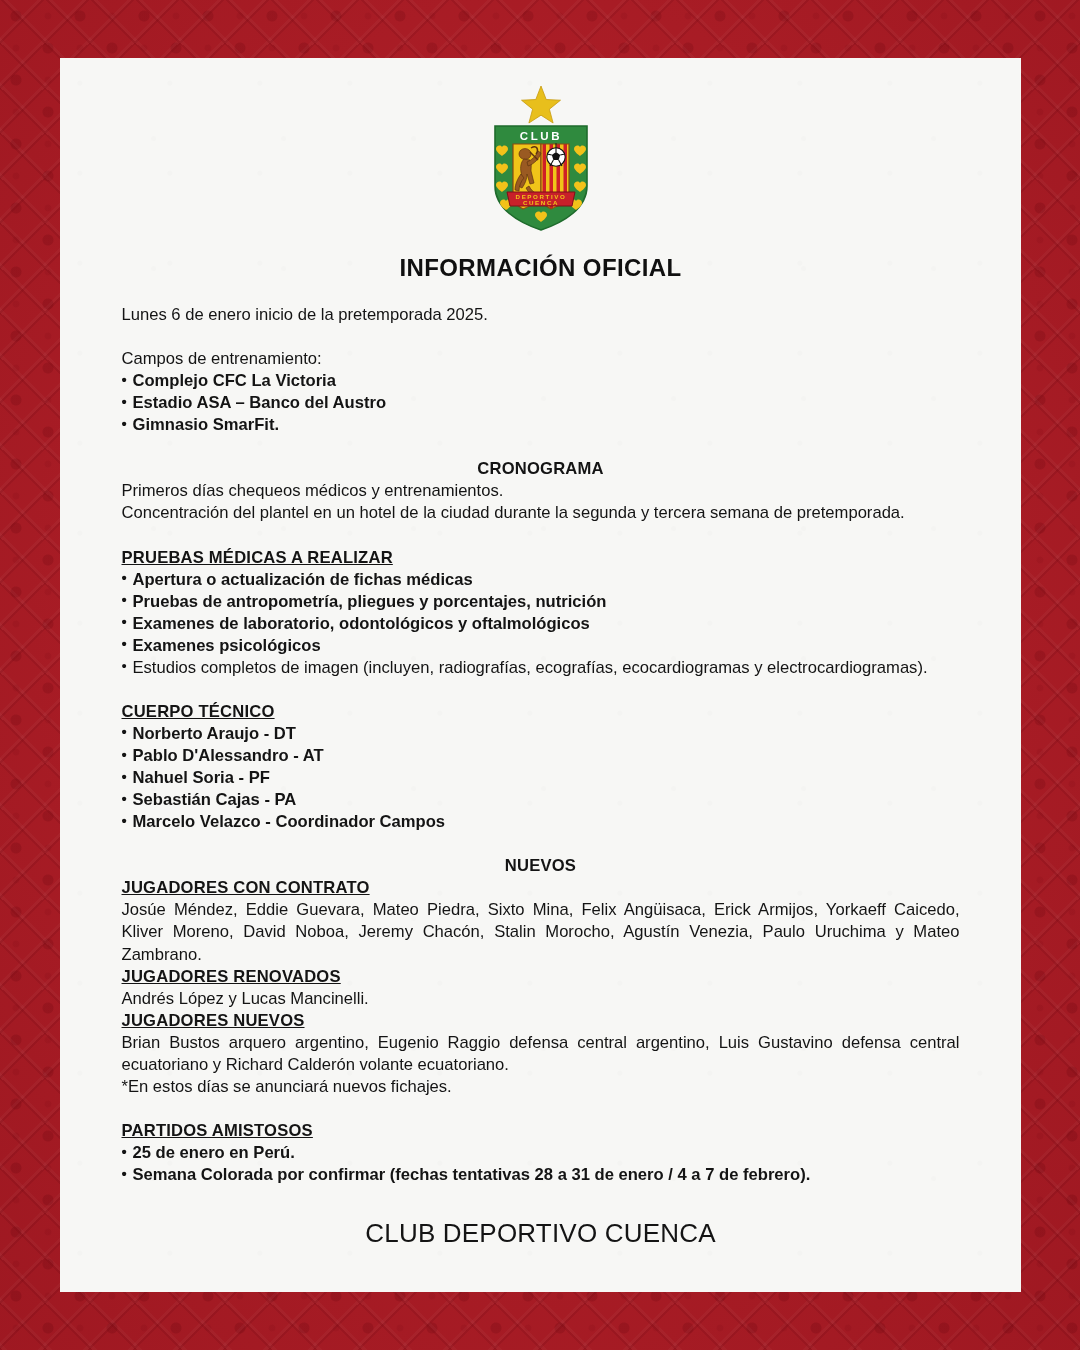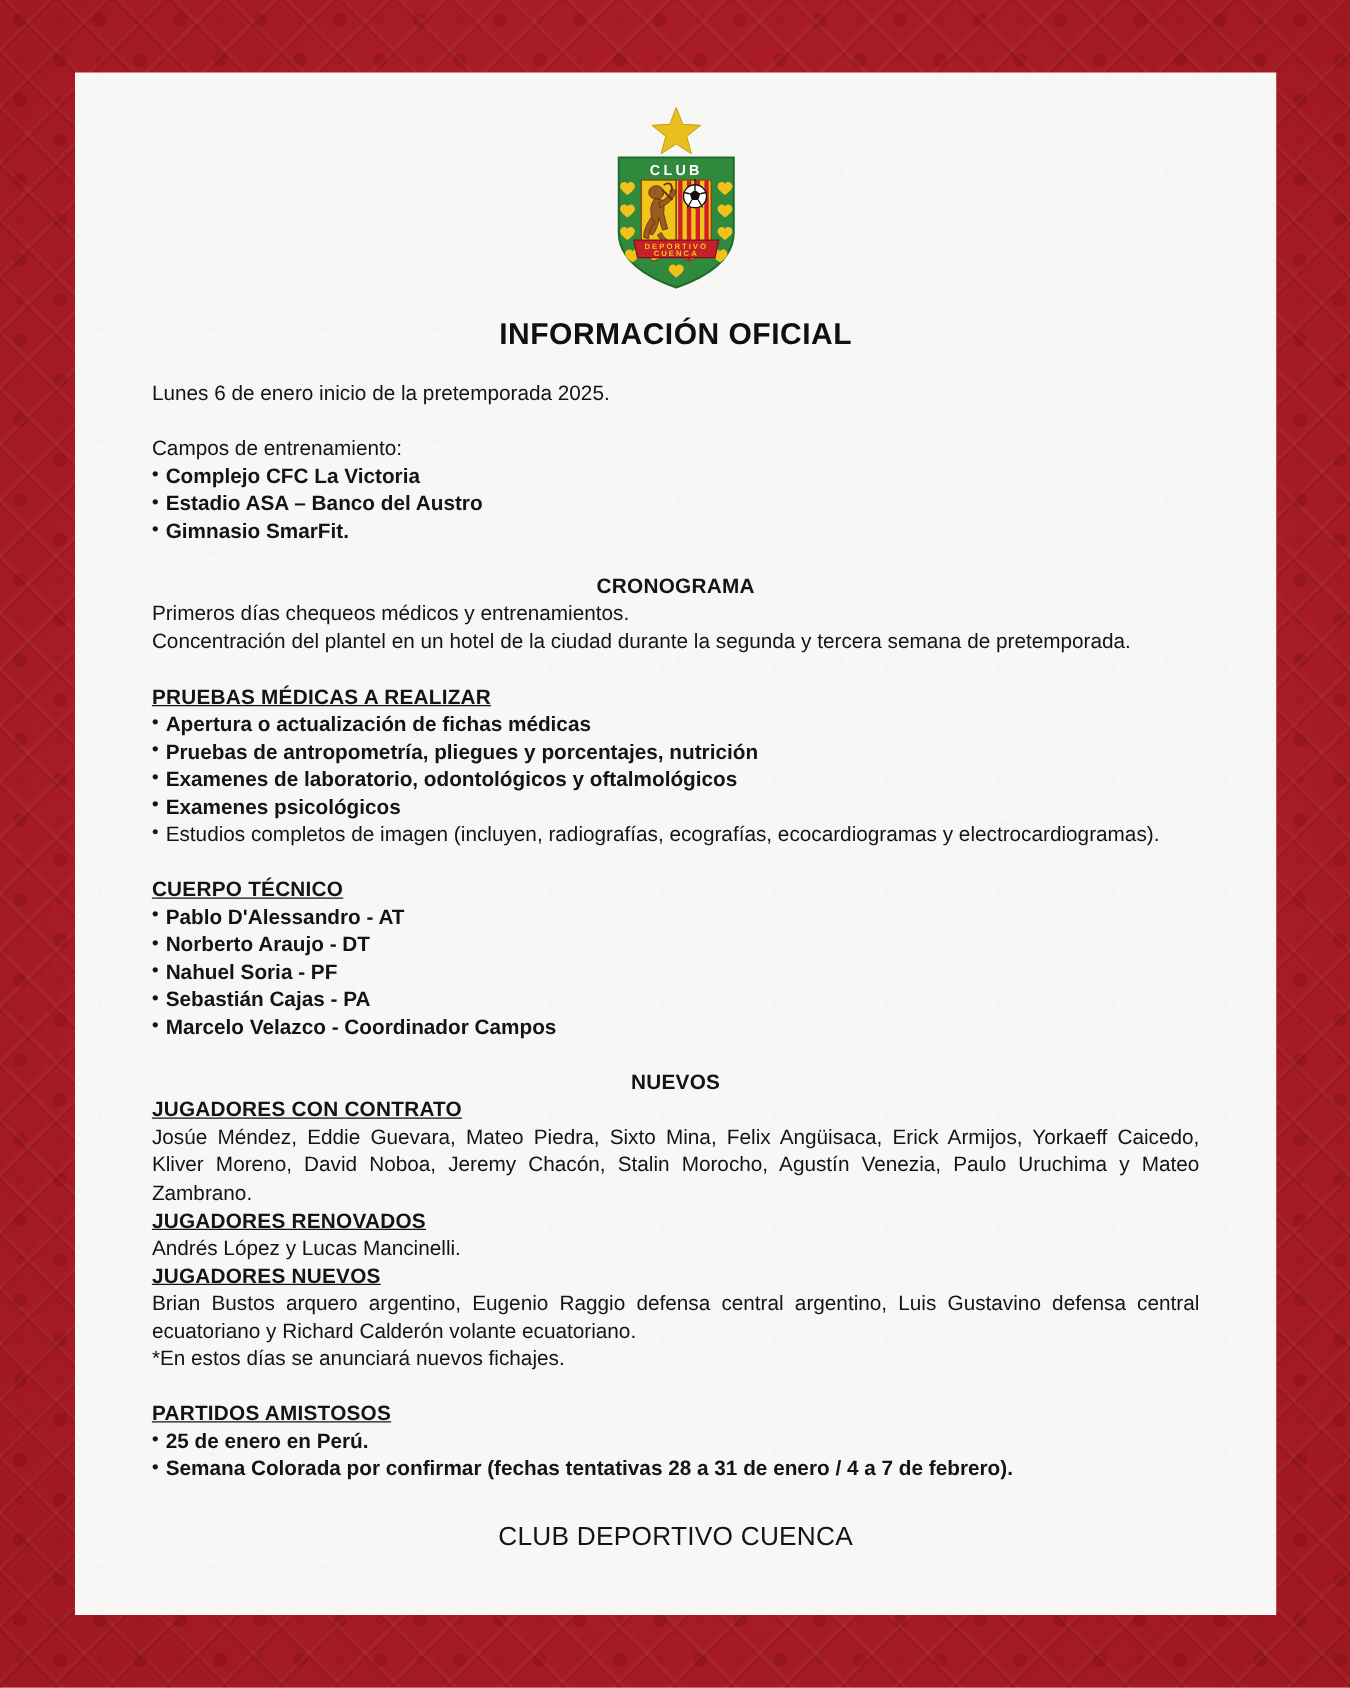--- a/index.html
+++ b/index.html
@@ -102,21 +102,21 @@
     position: absolute;
     left: 0;
     top: -0.5px;
     font-size: 15px;
   }
   ul.bullets li.just  { text-align: justify; }
   ul.bullets li.plain { text-align: left; font-weight: bold; }
 
   #footer-line {
     text-align: center;
-    font-size: 21px;
+    font-size: 26px;
     color: #141414;
     margin-top: 30px;
     letter-spacing: .2px;
   }
 </style>
 </head>
 <body>
 
 <div id="bg-pattern"></div>
 <div id="bg-vignette"></div>
@@ -214,22 +214,22 @@
       <li class="plain">Pruebas de antropometría, pliegues y porcentajes, nutrición</li>
       <li class="plain">Examenes de laboratorio, odontológicos y oftalmológicos</li>
       <li class="plain">Examenes psicológicos</li>
       <li class="just">Estudios completos de imagen (incluyen, radiografías, ecografías, ecocardiogramas y electrocardiogramas).</li>
     </ul>
 
     <div class="spacer-lg"></div>
 
     <div class="head-l">CUERPO TÉCNICO</div>
     <ul class="bullets">
+      <li class="plain">Norberto Araujo - DT</li>
       <li class="plain">Pablo D'Alessandro - AT</li>
-      <li class="plain">Norberto Araujo - DT</li>
       <li class="plain">Nahuel Soria - PF</li>
       <li class="plain">Sebastián Cajas - PA</li>
       <li class="plain">Marcelo Velazco - Coordinador Campos</li>
     </ul>
 
     <div class="spacer-lg"></div>
 
     <div class="head-c">NUEVOS</div>
 
     <div class="head-l">JUGADORES CON CONTRATO</div>

